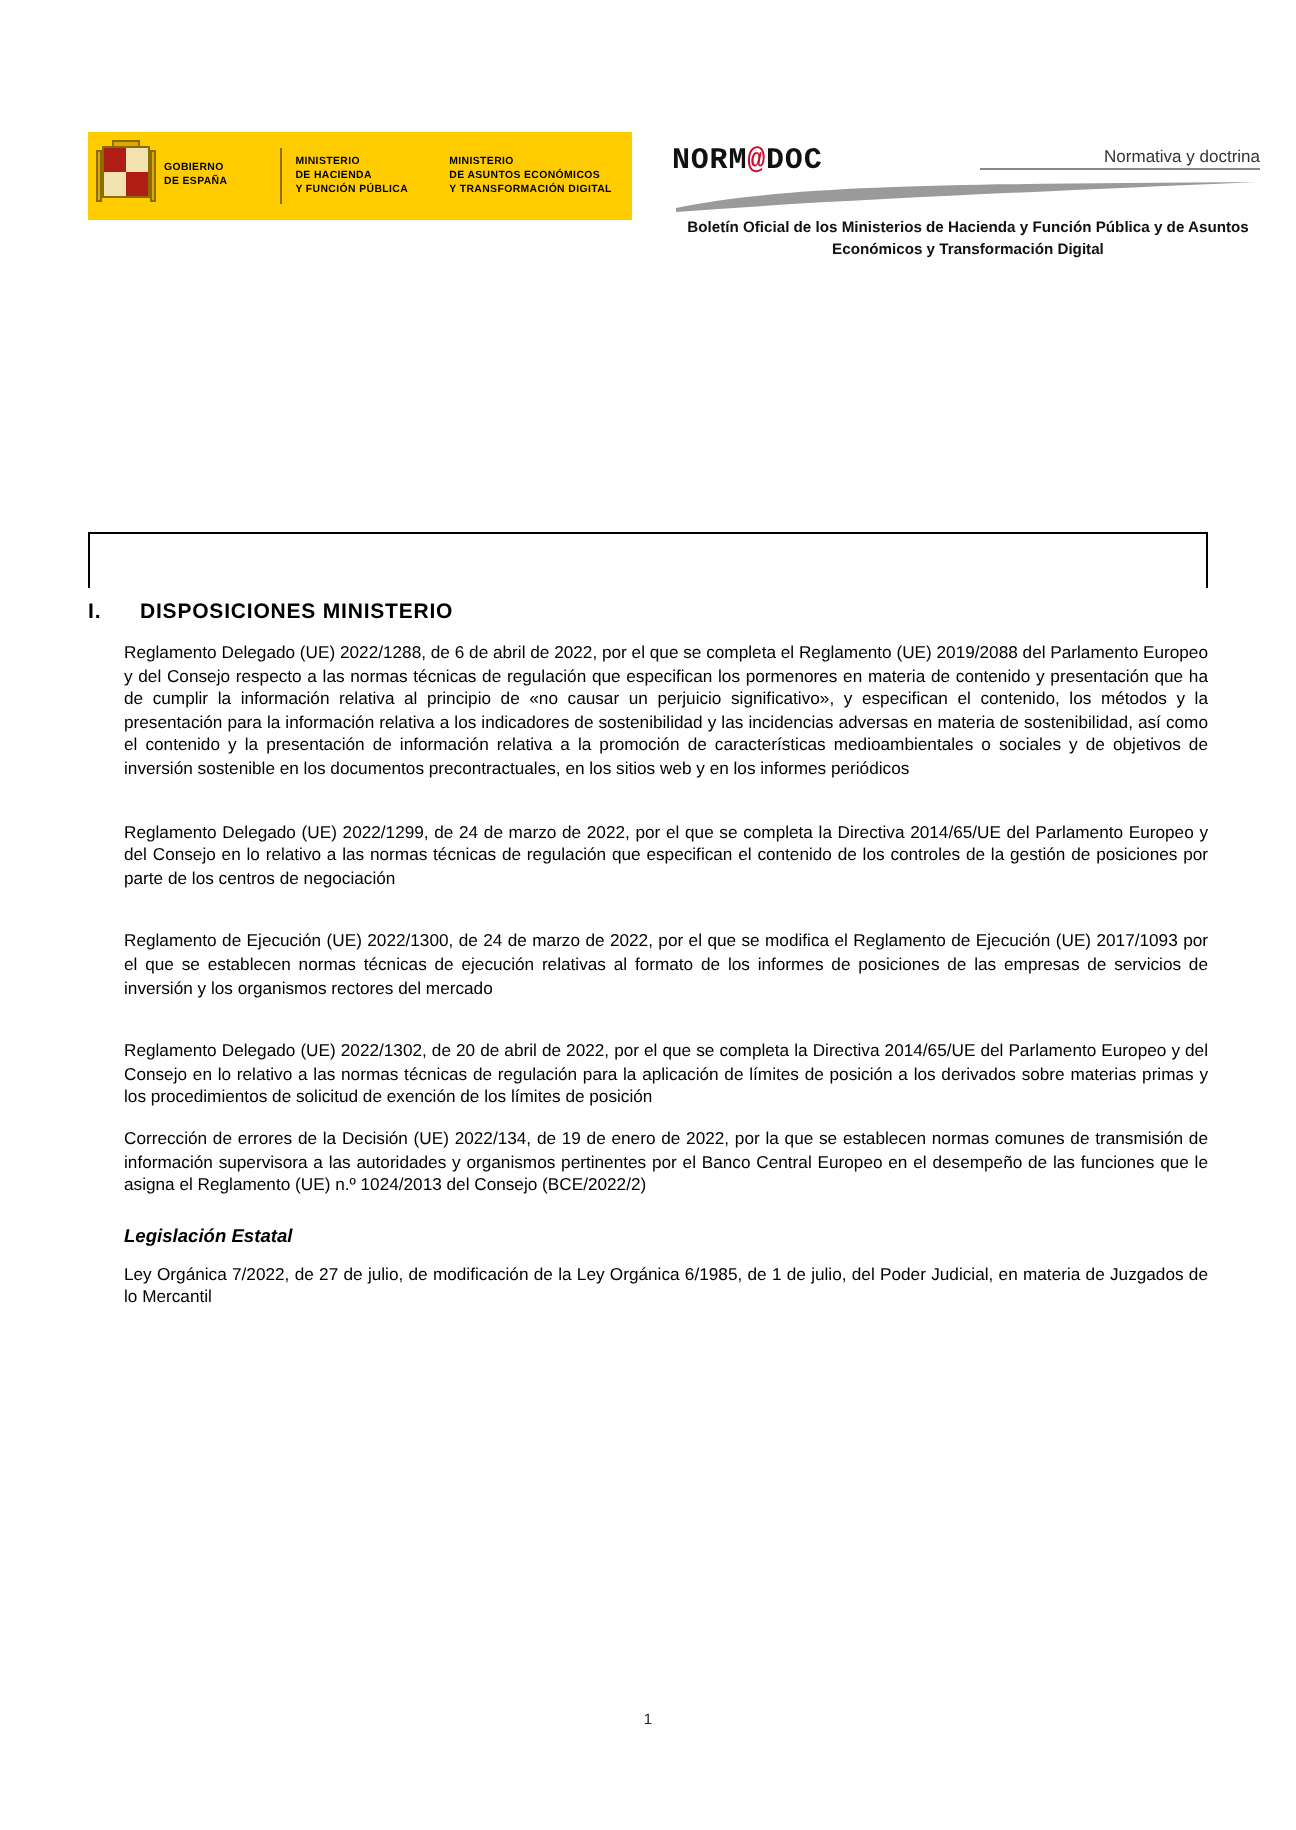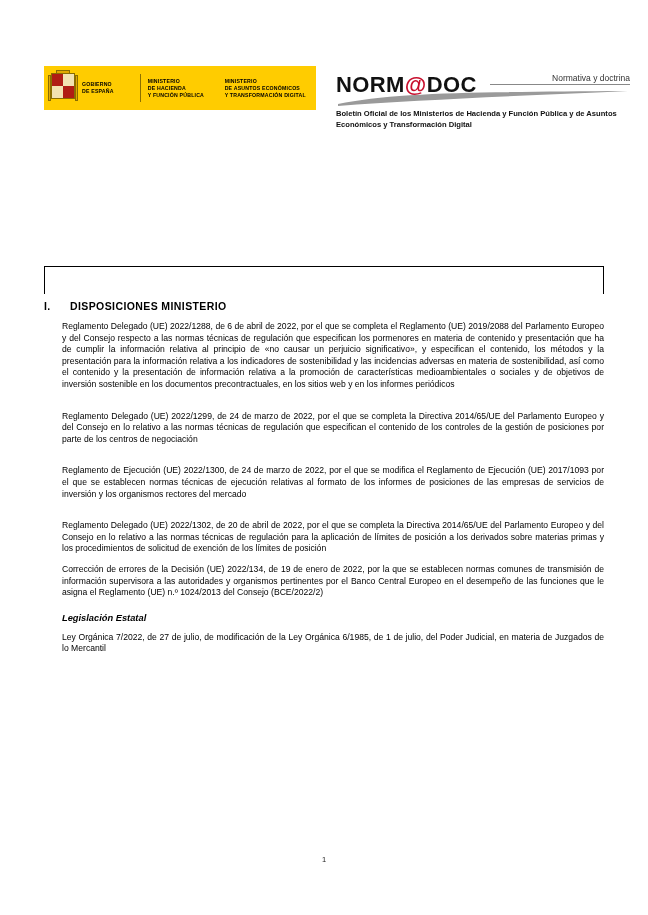--- a/index.html
+++ b/index.html
@@ -110,22 +110,22 @@
 
   
   .nd-zone {
     position: absolute;
     left: 336px;
     top: 6px;
     width: 300px;
     height: 76px;
   }
   .nd-logo {
-    font-family: Liberation Sans, sans-serif;
-    font-size: 22px;
+    font-family: Liberation Mono, monospace;
+    font-size: 15px;
     font-weight: bold;
     letter-spacing: 0.4px;
     color: #111;
     position: absolute;
     left: 0;
     top: 8px;
   }
   .nd-logo .at {
     color: #c8102e;
     font-weight: bold;
@@ -155,20 +155,21 @@
   }
   .nd-sub {
     position: absolute;
     left: 0;
     top: 44px;
     width: 296px;
     font-size: 7.6px;
     font-weight: bold;
     line-height: 11px;
     color: #111;
+    text-align: center;
   }
 
   
   .sumario {
     position: absolute;
     left: 0;
     top: 211px;
     width: 648px;
     text-align: center;
     font-size: 10.5px;

